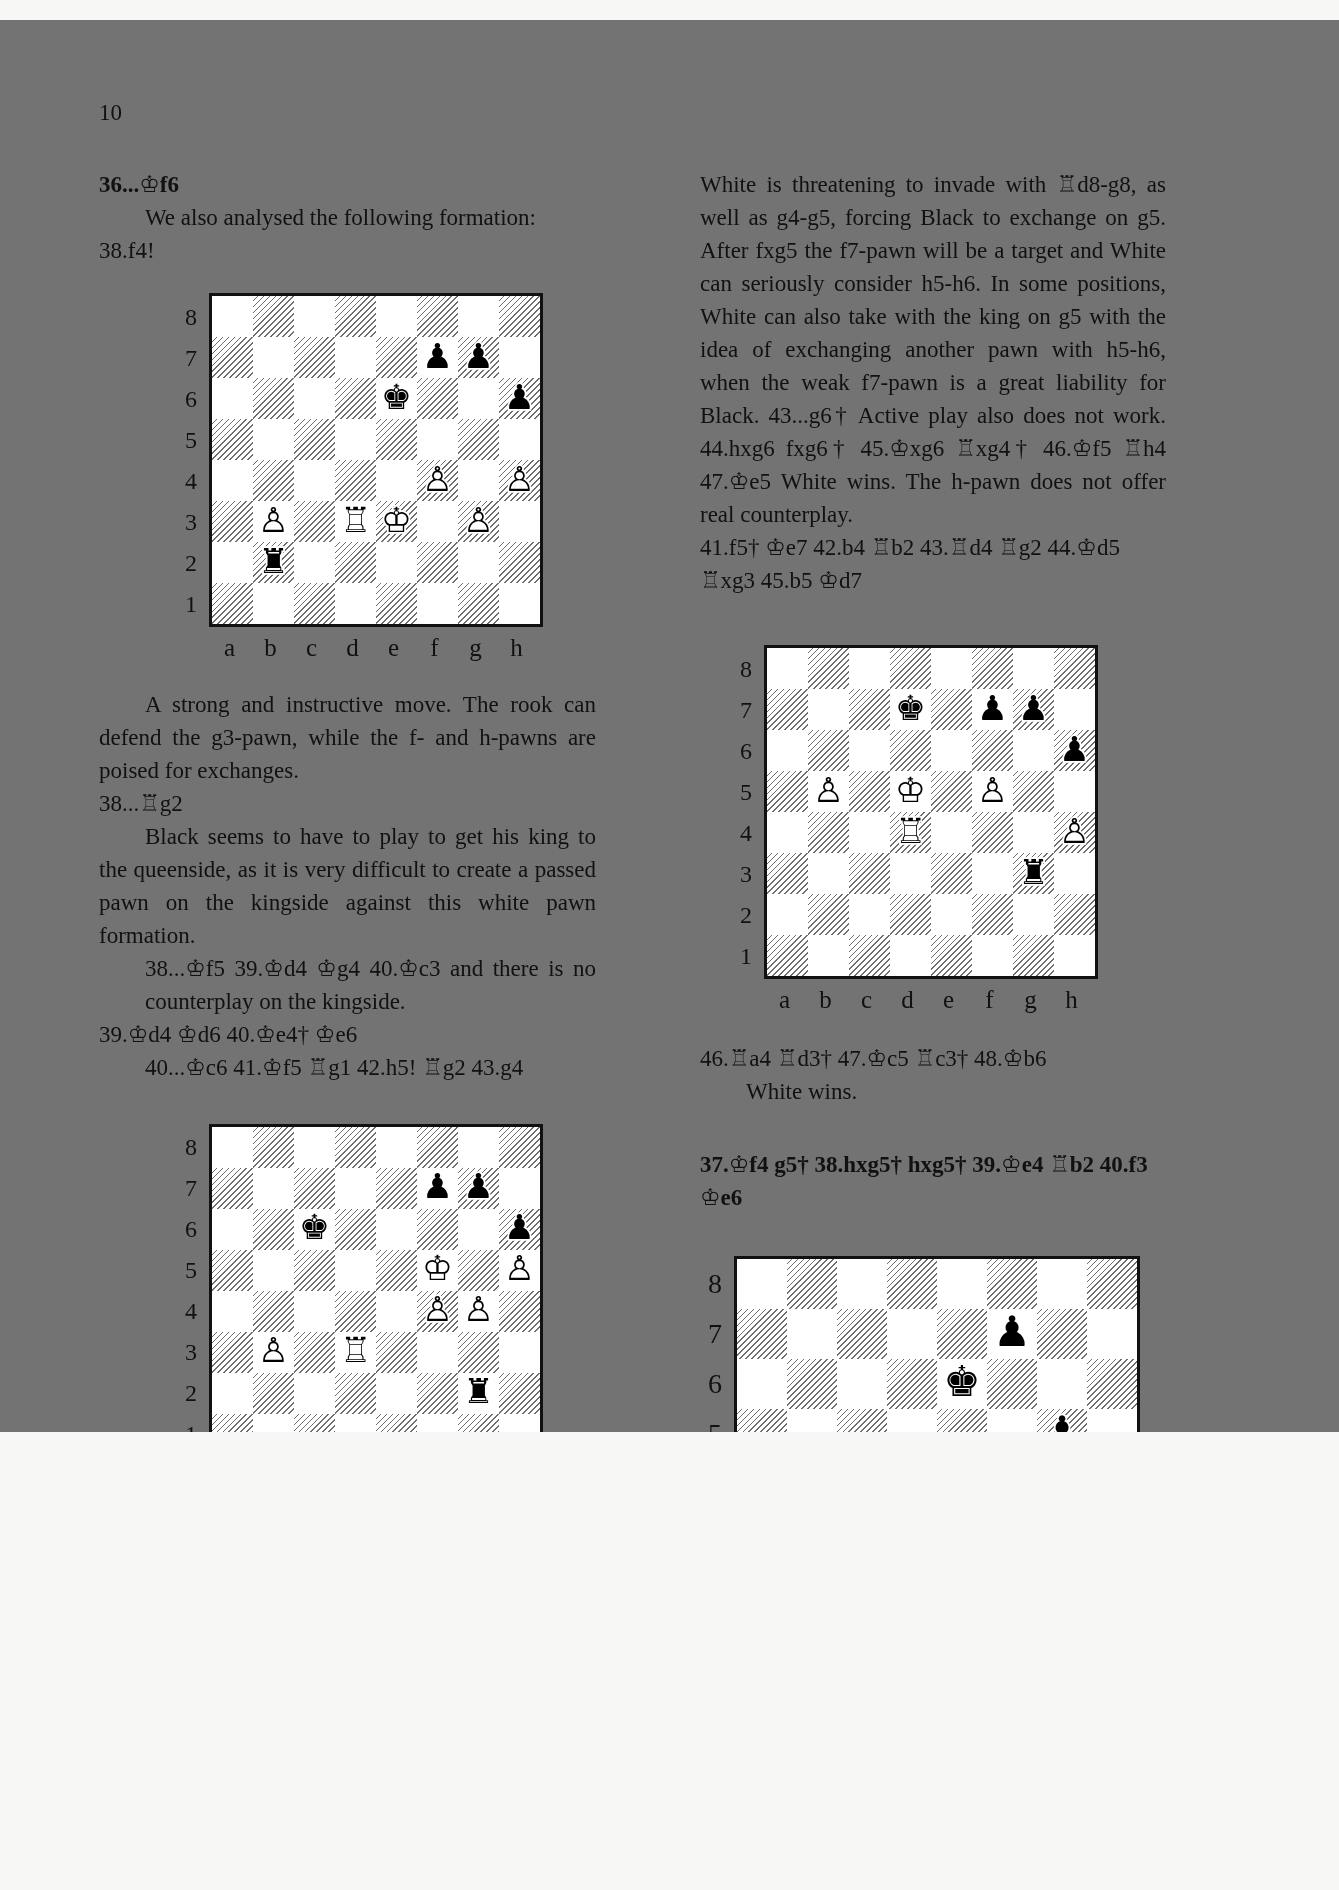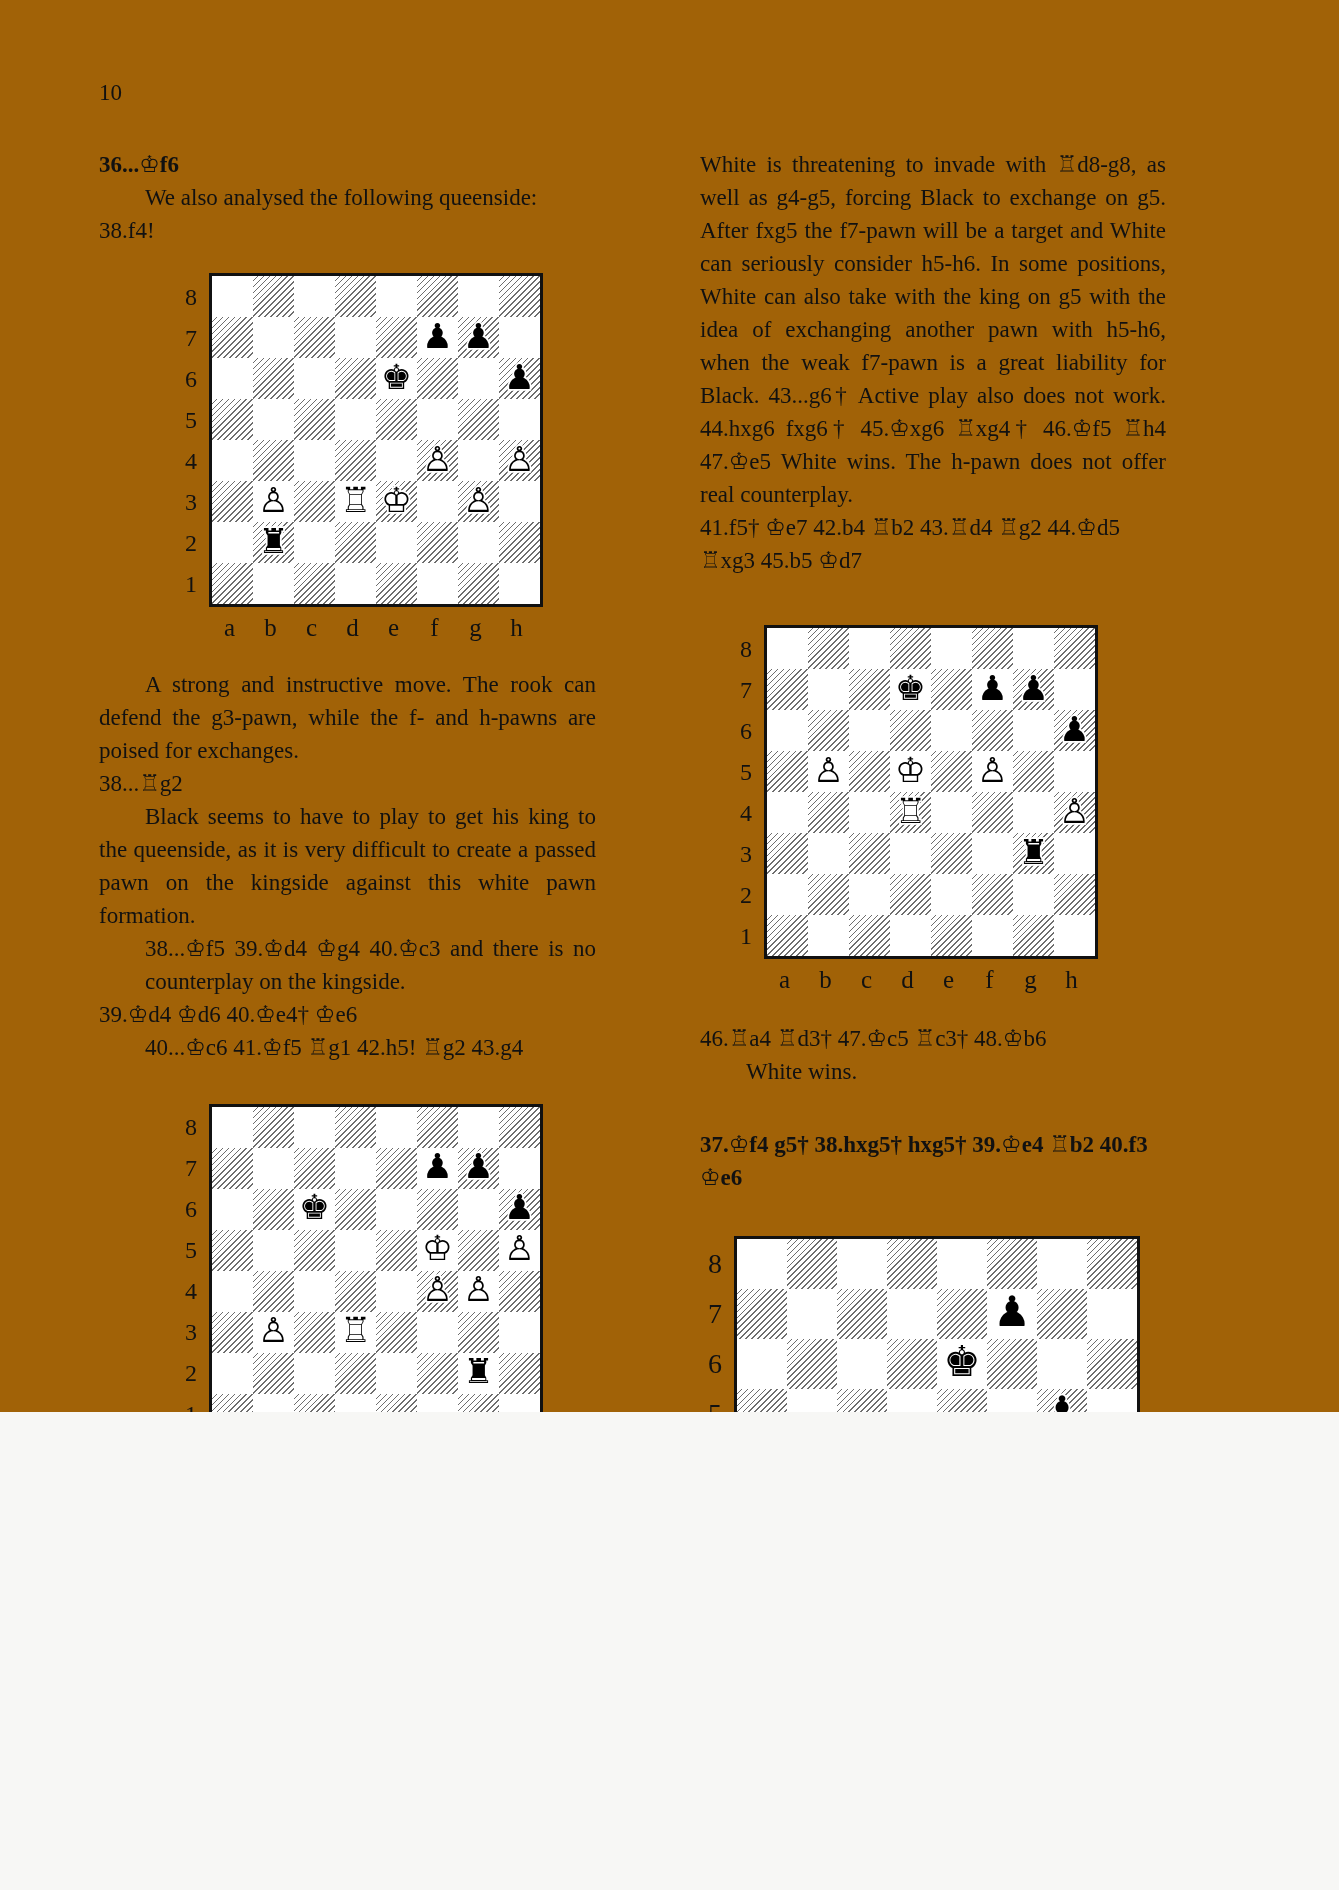--- a/index.html
+++ b/index.html
@@ -1,18 +1,18 @@
 <!DOCTYPE html>
 <html><head>
 <meta charset="utf-8">
 <style>
   html,body{margin:0;padding:0;background:#f7f7f5;}
   .page{
-    position:relative;width:1339px;height:1412px;background:#a16207;
-    font-family:"Liberation Serif","DejaVu Sans",serif;color:#111;overflow:hidden;
+    position:relative;width:1339px;height:1412px;background:#737373;
+    font-family:"Liberation Serif","DejaVu Sans",serif;color:#111;overflow:hidden;margin-top:20px;
   }
   .page-header{position:absolute;left:99px;top:76px;width:1066px;height:34px;}
   .pageno{position:absolute;left:0;top:4px;font-size:23px;}
   .book-title{text-align:center;font-size:25px;letter-spacing:.2px;}
 
   .col{position:absolute;top:148px;font-size:23px;line-height:33px;}
   .col-left{left:99px;width:497px;}
   .col-right{left:700px;width:466px;}
 
   .move-bold{font-weight:bold;text-align:left;}
@@ -51,21 +51,21 @@
 <body>
 
 <div class="page">
 
   <div class="page-header">
     <span class="pageno">10</span>
   </div>
 
   <div class="col col-left">
     <div class="move-bold">36...♔f6</div>
-    <div class="para-indent">We also analysed the following queenside:</div>
+    <div class="para-indent">We also analysed the following formation:</div>
     <div class="move-plain">38.f4!</div>
 
     <div class="diagram dg-left1">
       <div class="ranks">
           <div>8</div>
           <div>7</div>
           <div>6</div>
           <div>5</div>
           <div>4</div>
           <div>3</div>

